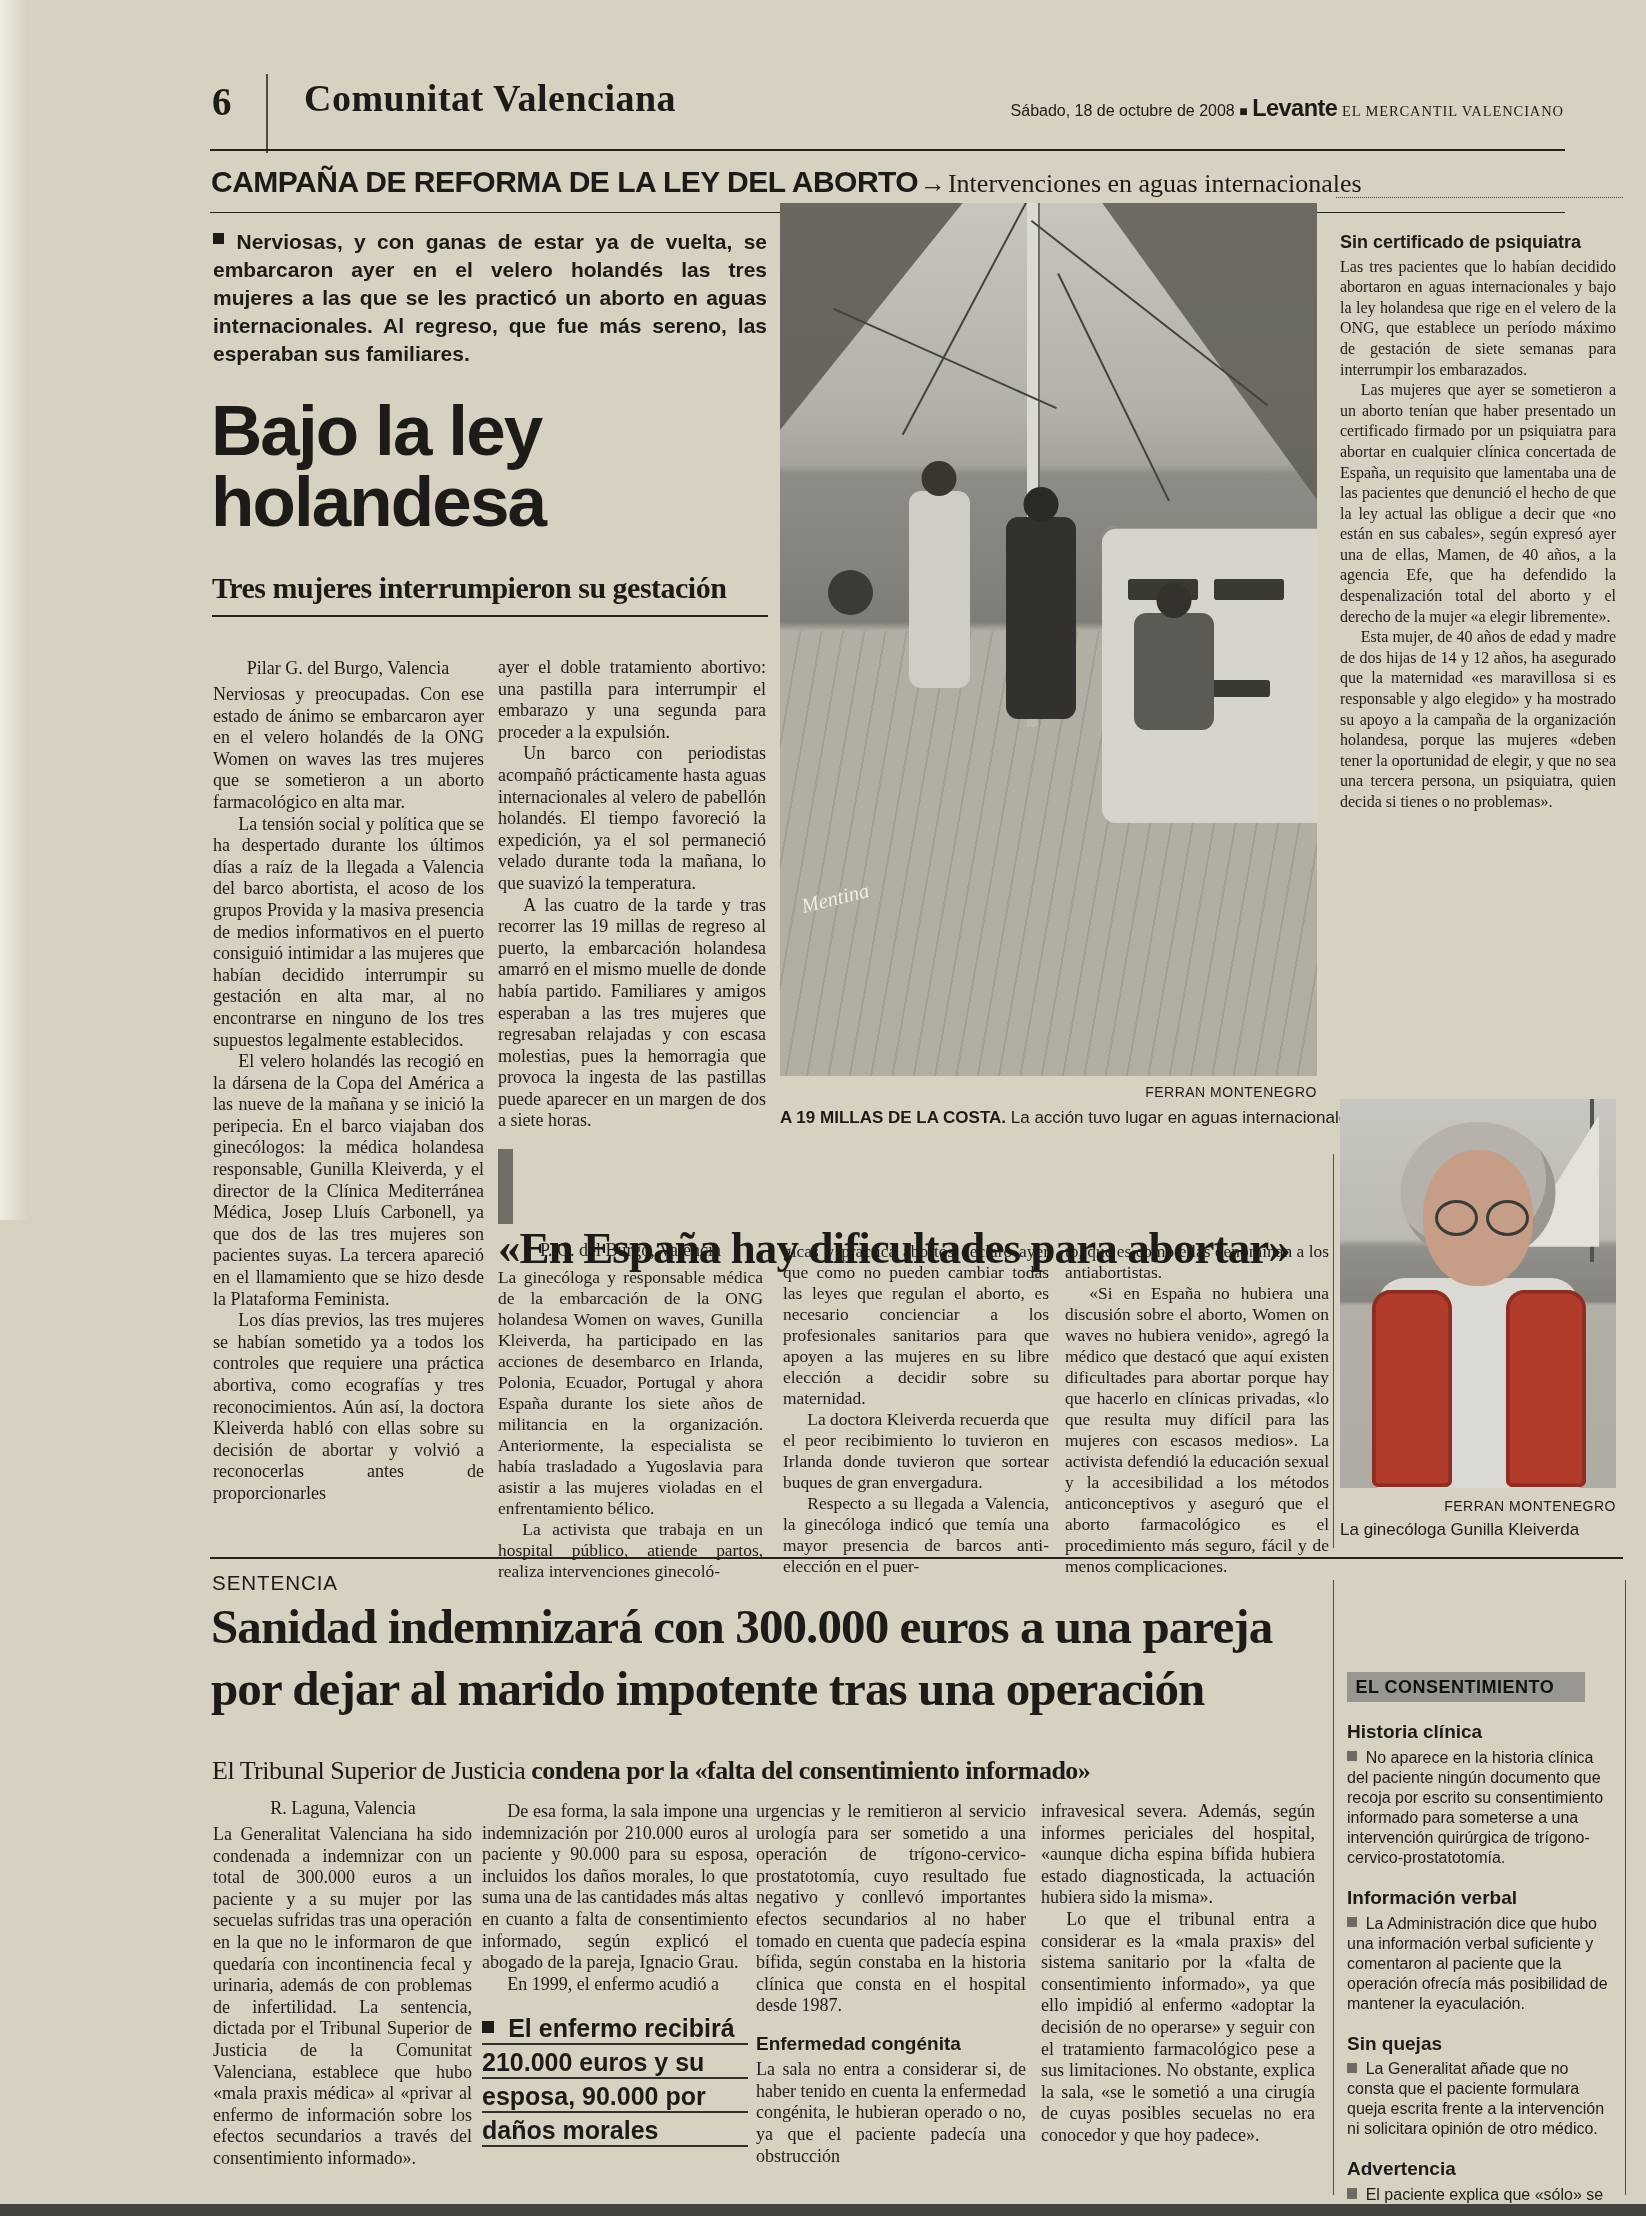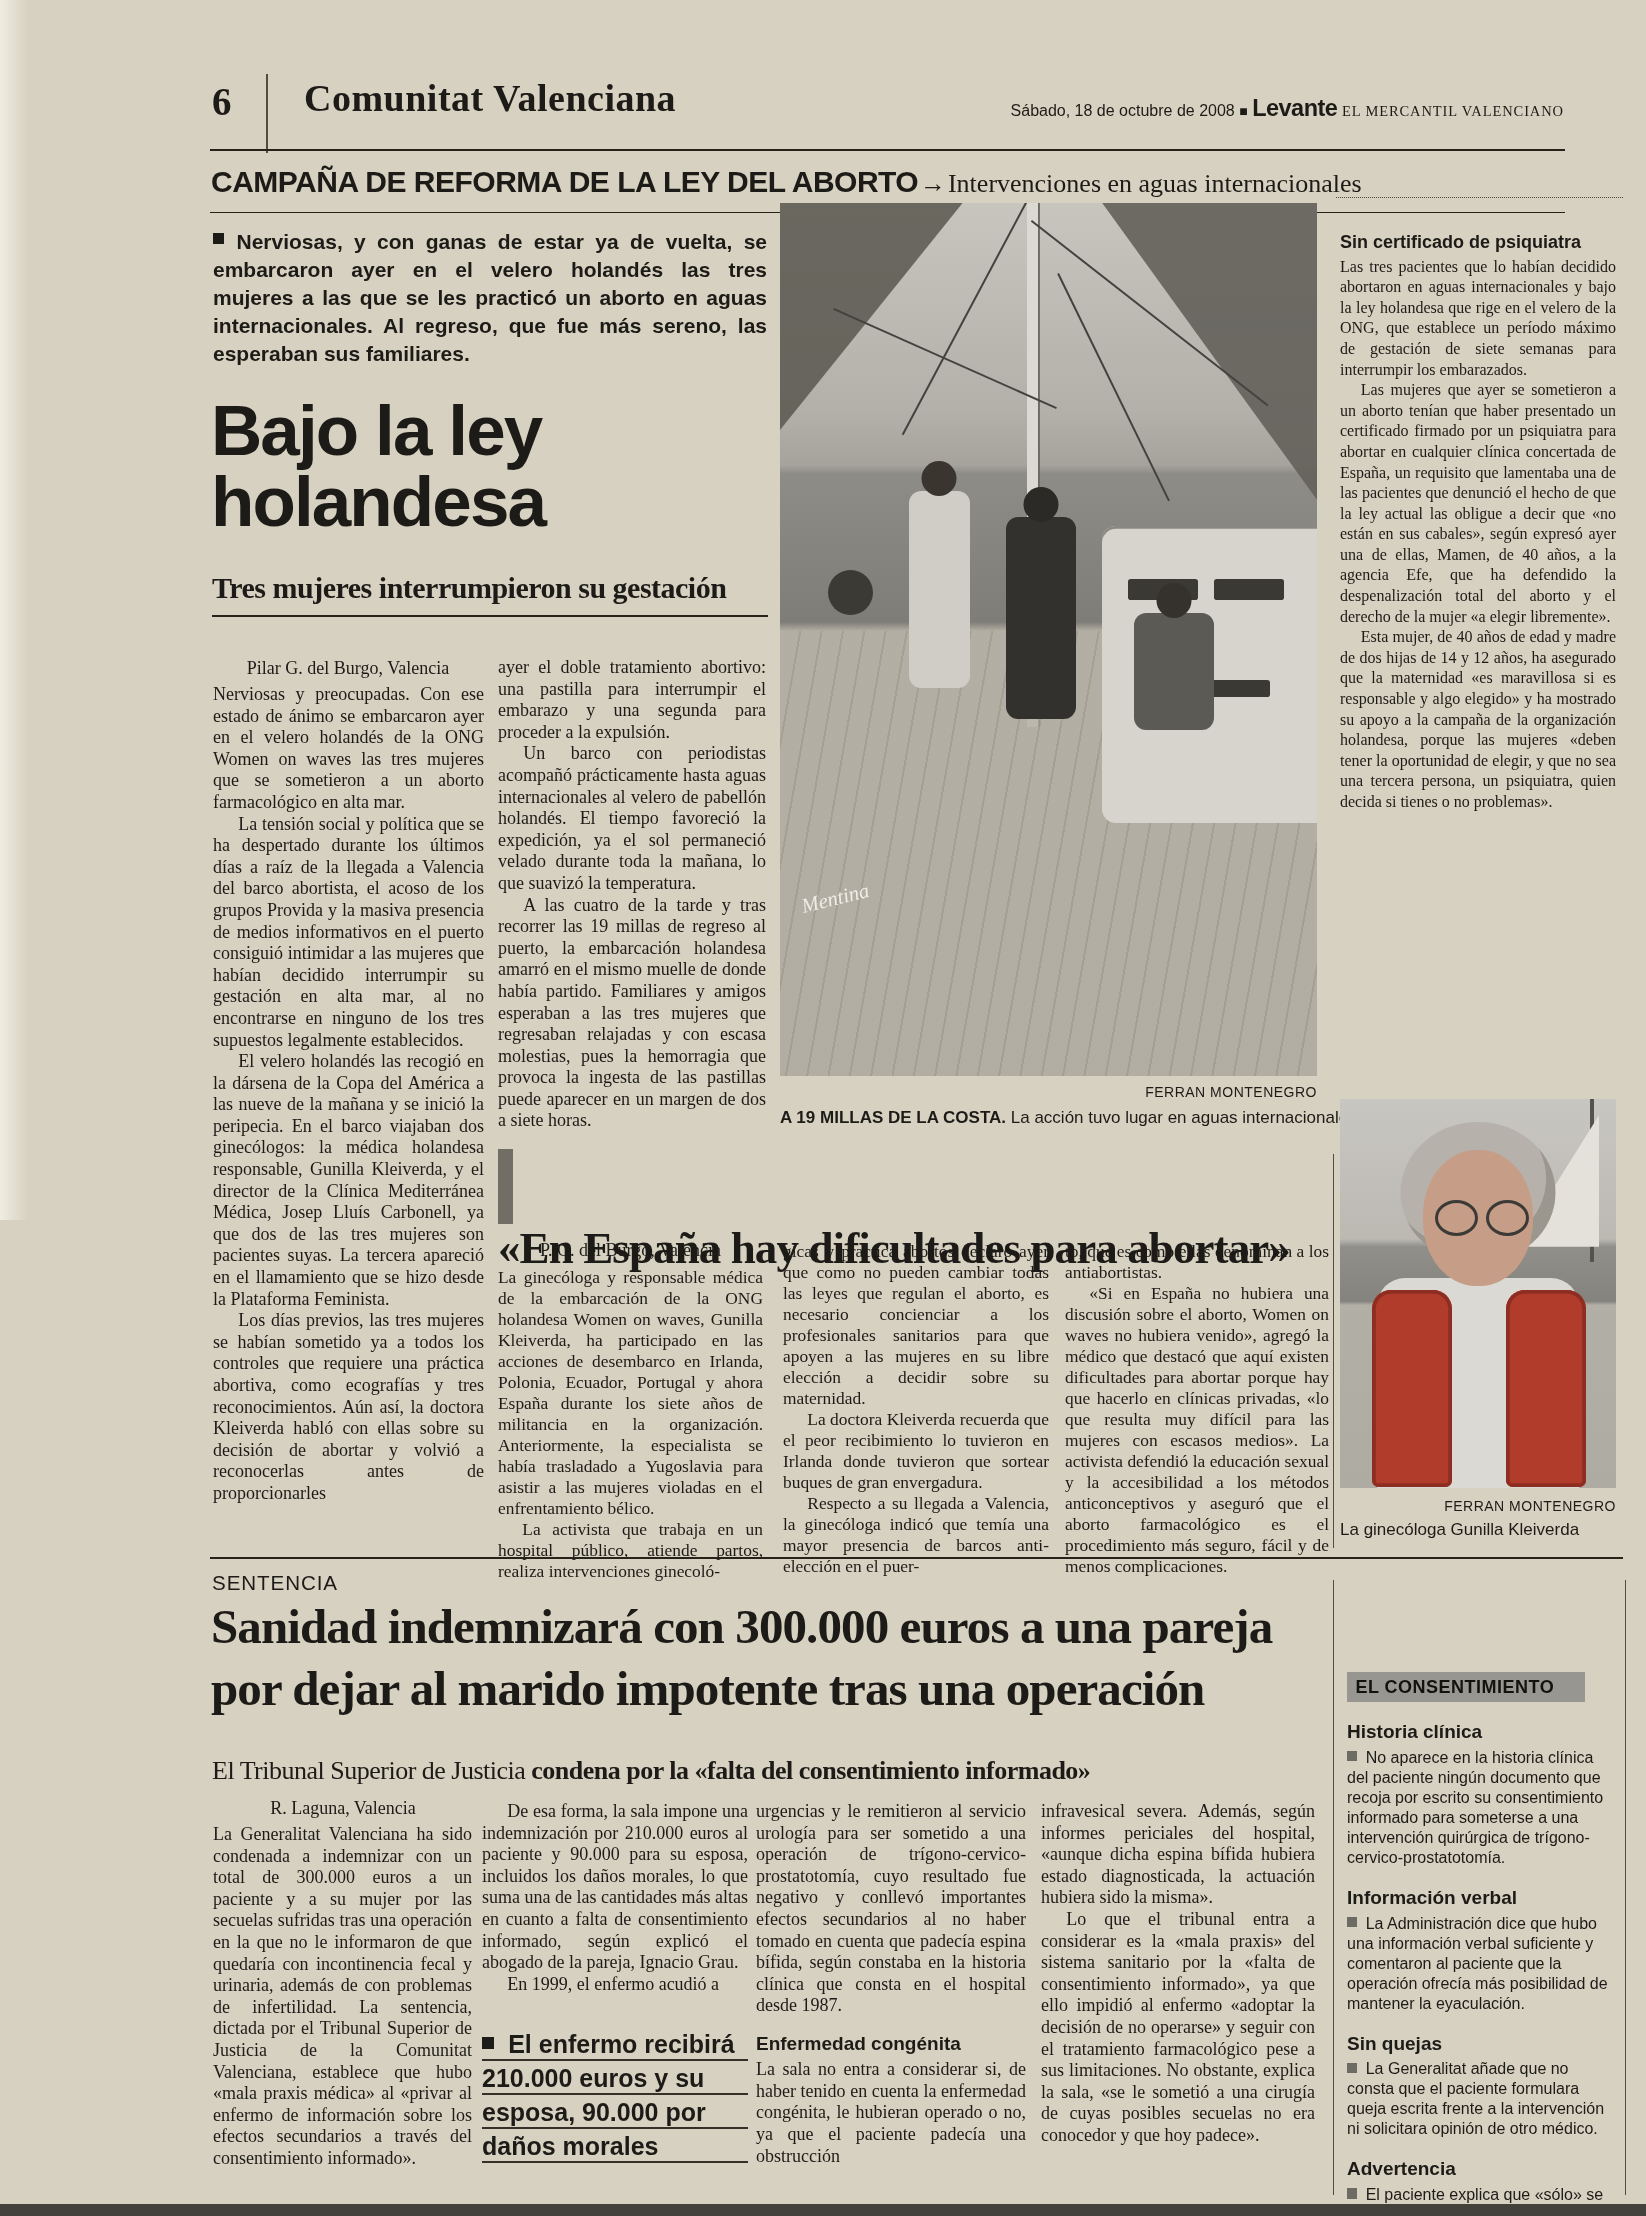--- a/index.html
+++ b/index.html
@@ -41,21 +41,21 @@
   .hl2-bar{width:15px;height:75px;background:#716e66;margin-right:14px;flex:0 0 auto;}
   .headline2{font-size:45px;font-weight:bold;letter-spacing:-0.9px;line-height:49px;}
   .a2col{font-size:17.4px;line-height:21px;text-align:justify;}
   .a2col p{margin:0;}
   .a2col p.ind{text-indent:1.4em;}
   
   .kicker3{font-size:20.6px;letter-spacing:0.9px;}
   .headline3{font-size:49px;line-height:62px;font-weight:bold;letter-spacing:-0.9px;}
   .subhead3{font-size:26px;letter-spacing:-0.5px;}
   .subhead3 .b2{font-weight:bold;}
-  .pullquote{margin-top:32px;font-size:25px;line-height:34px;font-weight:bold;text-align:left;
+  .pullquote{margin-top:16px;font-size:25px;line-height:34px;font-weight:bold;text-align:left;
      background:repeating-linear-gradient(to bottom,transparent 0 32px,#33302a 32px 34px);padding-bottom:1.9px;}
   .pullquote .sq{display:inline-block;width:12.2px;height:12.2px;background:#1d1b17;margin-right:14px;vertical-align:12%;}
   .c3-subhead{font-size:19px;font-weight:bold;margin:16px 0 4.7px 0;}
   
   .sidebar{font-family:"Liberation Sans",sans-serif;}
   .sb-titlebar{background:#989690;color:#14120f;font-size:18px;font-weight:bold;padding:4.7px 8.4px;width:221px;letter-spacing:0.5px;}
   .sb-h{font-size:19px;font-weight:bold;margin:19px 0 4.7px 0;}
   .sb-p{font-size:16px;line-height:20px;margin:0;text-align:left;}
   .sb-p .sq{display:inline-block;width:10.3px;height:10.3px;background:#6e6b64;margin-right:8.4px;vertical-align:8%;}
   

